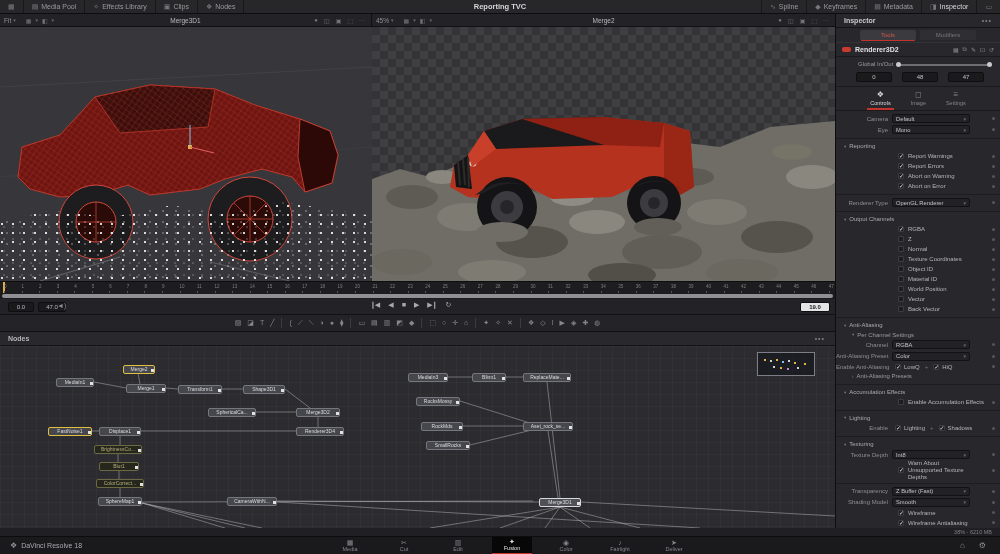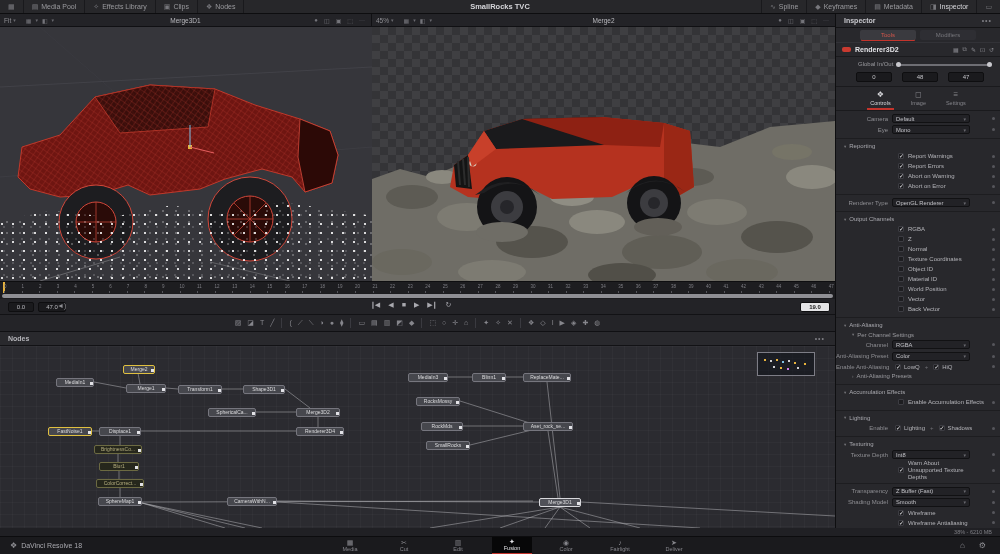--- a/index.html
+++ b/index.html
@@ -145,21 +145,21 @@
         </div>
         <div class="tb-btn">
           <span class="ic">▣</span>
           <span>Clips</span>
         </div>
         <div class="tb-btn">
           <span class="ic">❖</span>
           <span>Nodes</span>
         </div>
       </div>
-    <div id="tb-title">SmallRocks TVC</div>
+    <div id="tb-title">Reporting TVC</div>
     <div id="tb-right">
         <div class="tb-btn right">
           <span class="ic">∿</span>
           <span>Spline</span>
         </div>
         <div class="tb-btn right">
           <span class="ic">◆</span>
           <span>Keyframes</span>
         </div>
         <div class="tb-btn right">

